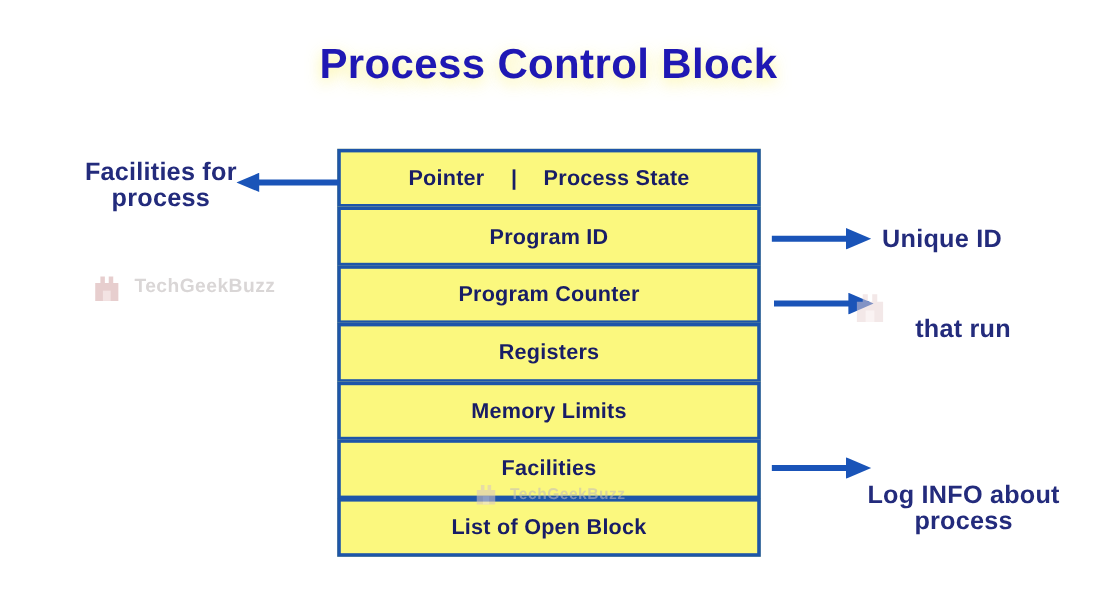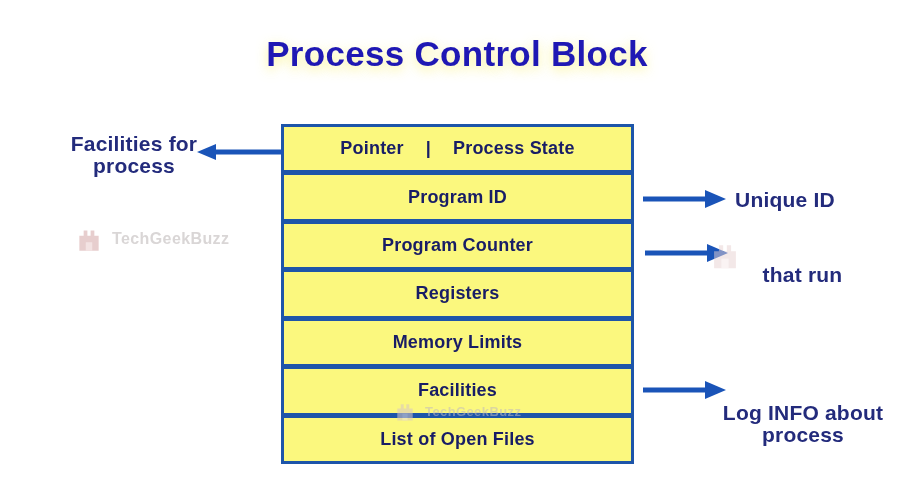--- a/index.html
+++ b/index.html
@@ -85,21 +85,21 @@
     <div class="pcb-row">
       <span>Pointer</span>
       <span class="divider">|</span>
       <span>Process State</span>
     </div>
     <div class="pcb-row">Program ID</div>
     <div class="pcb-row">Program Counter</div>
     <div class="pcb-row">Registers</div>
     <div class="pcb-row">Memory Limits</div>
     <div class="pcb-row">Facilities</div>
-    <div class="pcb-row">List of Open Files</div>
+    <div class="pcb-row">List of Open Block</div>
   </div>
 
   <div class="side-label lbl-facilities">
     <span>Facilities for</span><br>
     <span>process</span>
   </div>
 
   <div class="side-label lbl-unique">Unique ID</div>
 
   <div class="side-label lbl-next">

